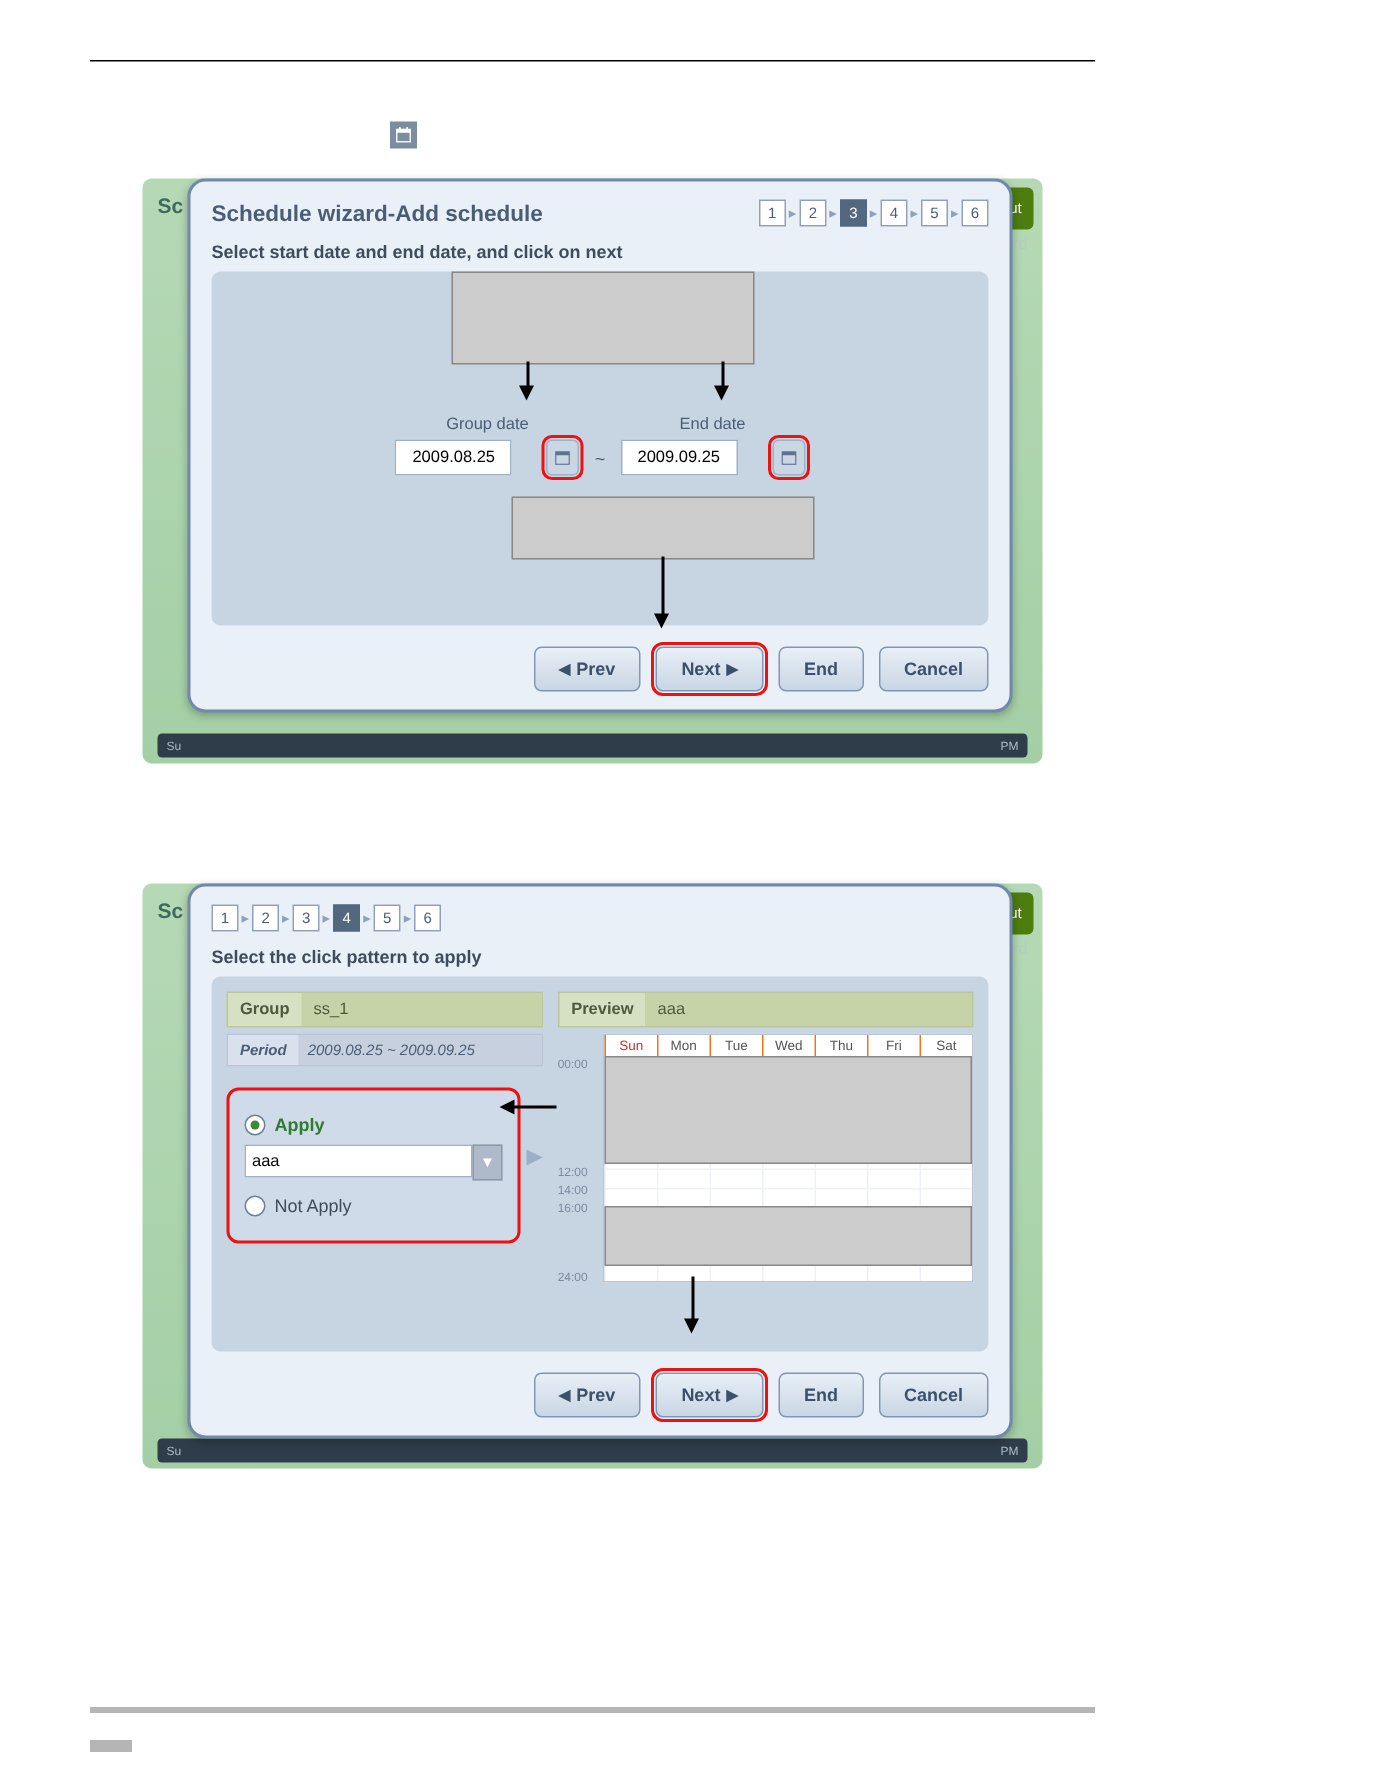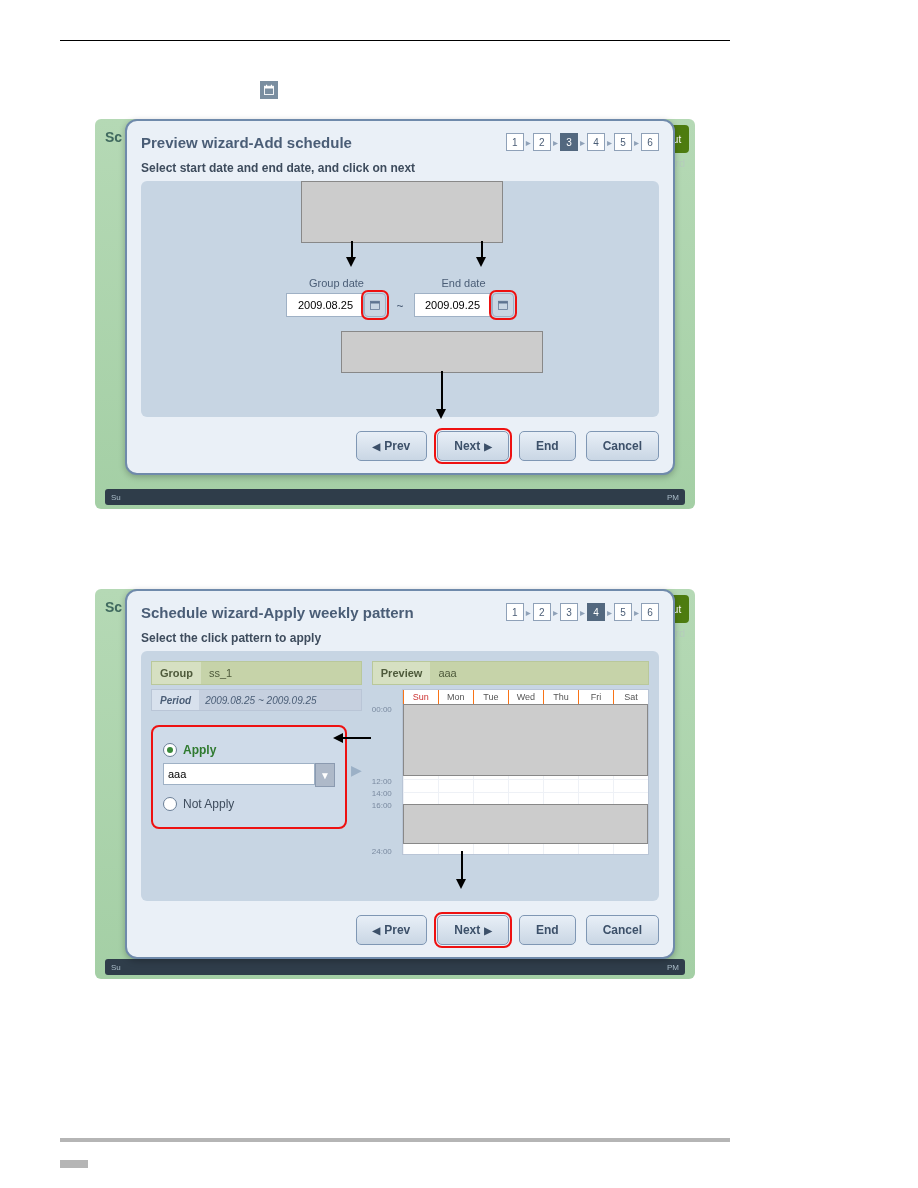--- a/index.html
+++ b/index.html
@@ -22,21 +22,21 @@
   .steps { display:flex; align-items:center; gap:2px; }
   .step { width:16px; height:16px; border:1px solid #8fa1b8; color:#4a5d76; font-size:10px; display:flex; align-items:center; justify-content:center; background:#fff; }
   .step.active { background:#53687f; color:#fff; border-color:#53687f; }
   .step-sep { color:#8fa1b8; font-size:10px; }
   .dlg-sub { color:#3e4c5d; font-size:12px; margin:10px 0 6px; font-weight:bold; }
   .dlg-body { background:#c7d5e3; border-radius:6px; padding:18px 14px; position:relative; min-height:200px; }
 
   .date-row { display:flex; align-items:flex-end; justify-content:center; gap:8px; margin-top:78px; }
   .date-col { display:flex; flex-direction:column; align-items:center; gap:4px; }
   .date-label { font-size:11px; color:#4a5d76; }
-  .date-field { display:flex; align-items:center; }
+  .date-field { display:flex; align-items:center;gap:23px; }
   .date-input { width:72px; height:20px; border:1px solid #9fb1c5; background:#fff; font-size:11px; text-align:center; }
   .cal-btn { width:20px; height:22px; border:1px solid #9fb1c5; background:#c9d6e3; display:flex; align-items:center; justify-content:center; }
   .cal-btn svg { width:12px; height:12px; fill:#5d7390; }
   .redbox { outline:2px solid #e11; outline-offset:1px; border-radius:4px; }
   .tilde { color:#4a5d76; font-size:12px; margin:0 2px 4px; }
 
   
   .callout { position:absolute; background:#ccc; border:1px solid #888; }
   .arrow-line { position:absolute; background:#000; }
   .arrow-head { position:absolute; width:0; height:0; border-left:5px solid transparent; border-right:5px solid transparent; border-top:10px solid #000; }
@@ -104,21 +104,21 @@
     <div class="bg-sc">Sc</div>
     <div class="bg-ut">ut</div>
     <div class="bg-rd">rd</div>
     <div class="bg-bot">
         <span>Su</span>
         <span>PM</span>
       </div>
 
     <div class="dialog">
       <div class="dlg-head">
-        <div class="dlg-title">Preview wizard-Add schedule</div>
+        <div class="dlg-title">Schedule wizard-Add schedule</div>
         <div class="steps">
           <span class="step">1</span>
             <span class="step-sep">▸</span>
           <span class="step">2</span>
             <span class="step-sep">▸</span>
           <span class="step active">3</span>
             <span class="step-sep">▸</span>
           <span class="step">4</span>
             <span class="step-sep">▸</span>
           <span class="step">5</span>
@@ -187,21 +187,20 @@
     <div class="bg-sc">Sc</div>
     <div class="bg-ut">ut</div>
     <div class="bg-rd">rd</div>
     <div class="bg-bot">
         <span>Su</span>
         <span>PM</span>
       </div>
 
     <div class="dialog">
       <div class="dlg-head">
-        <div class="dlg-title">Schedule wizard-Apply weekly pattern</div>
         <div class="steps">
           <span class="step">1</span>
             <span class="step-sep">▸</span>
           <span class="step">2</span>
             <span class="step-sep">▸</span>
           <span class="step">3</span>
             <span class="step-sep">▸</span>
           <span class="step active">4</span>
             <span class="step-sep">▸</span>
           <span class="step">5</span>

